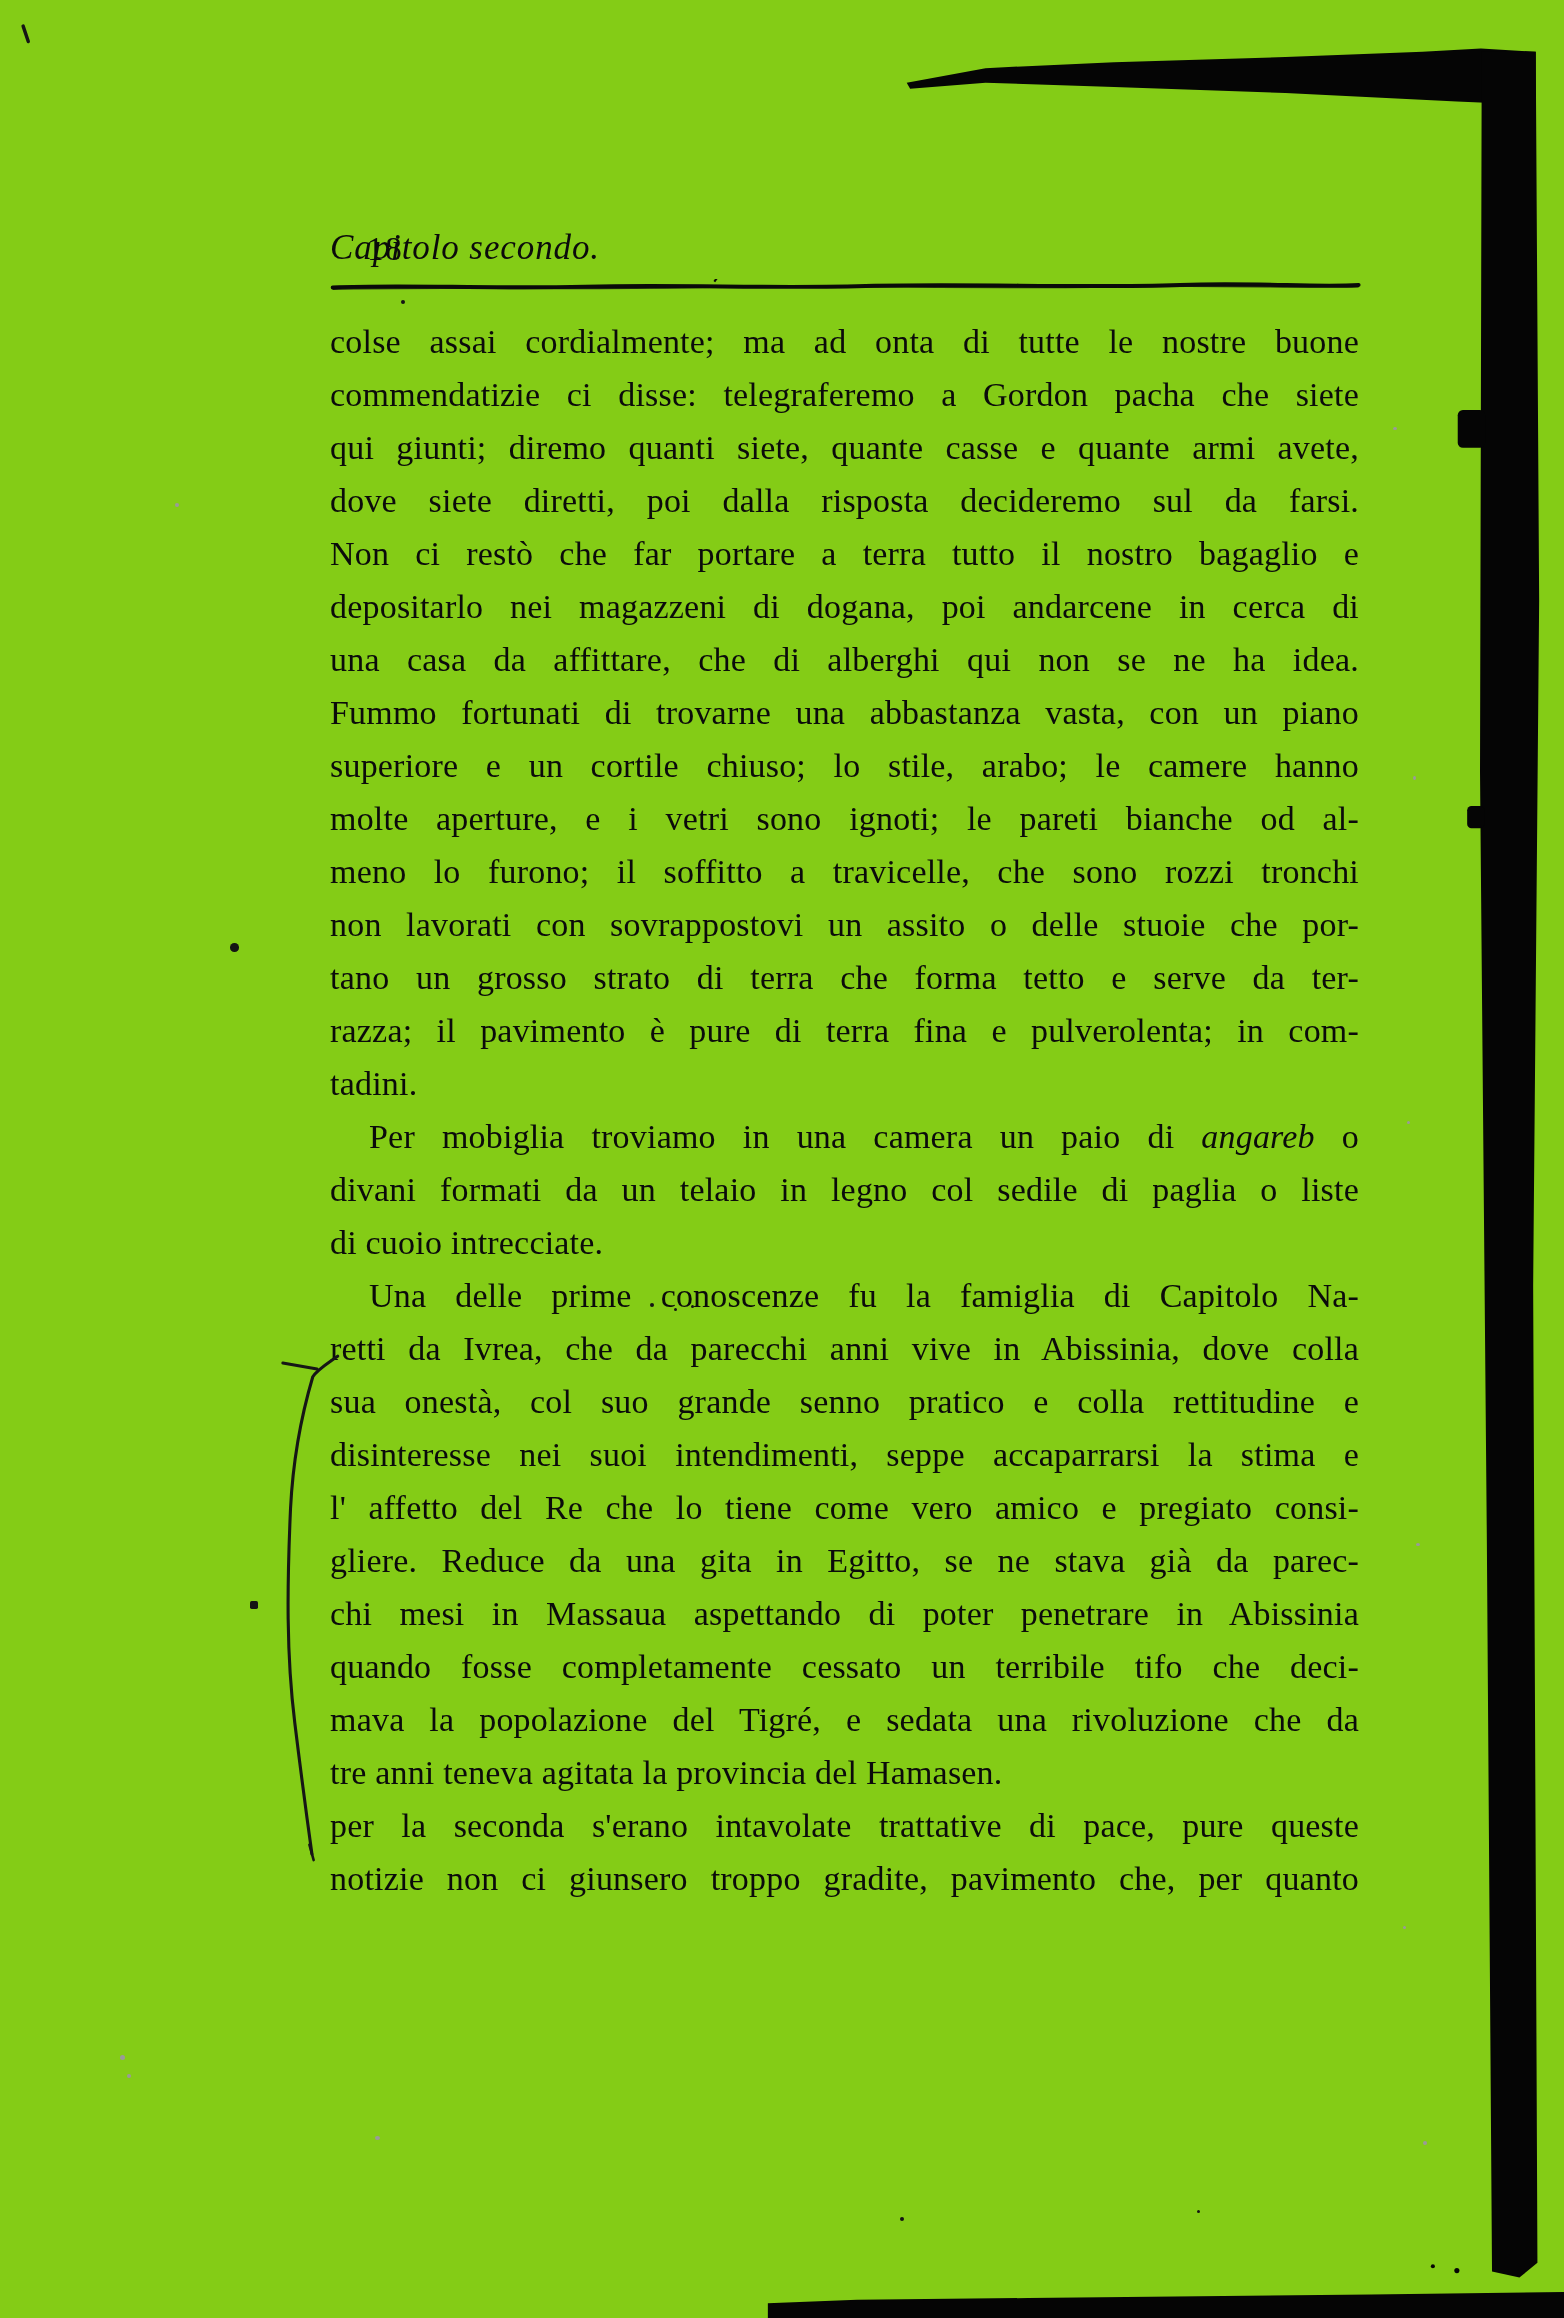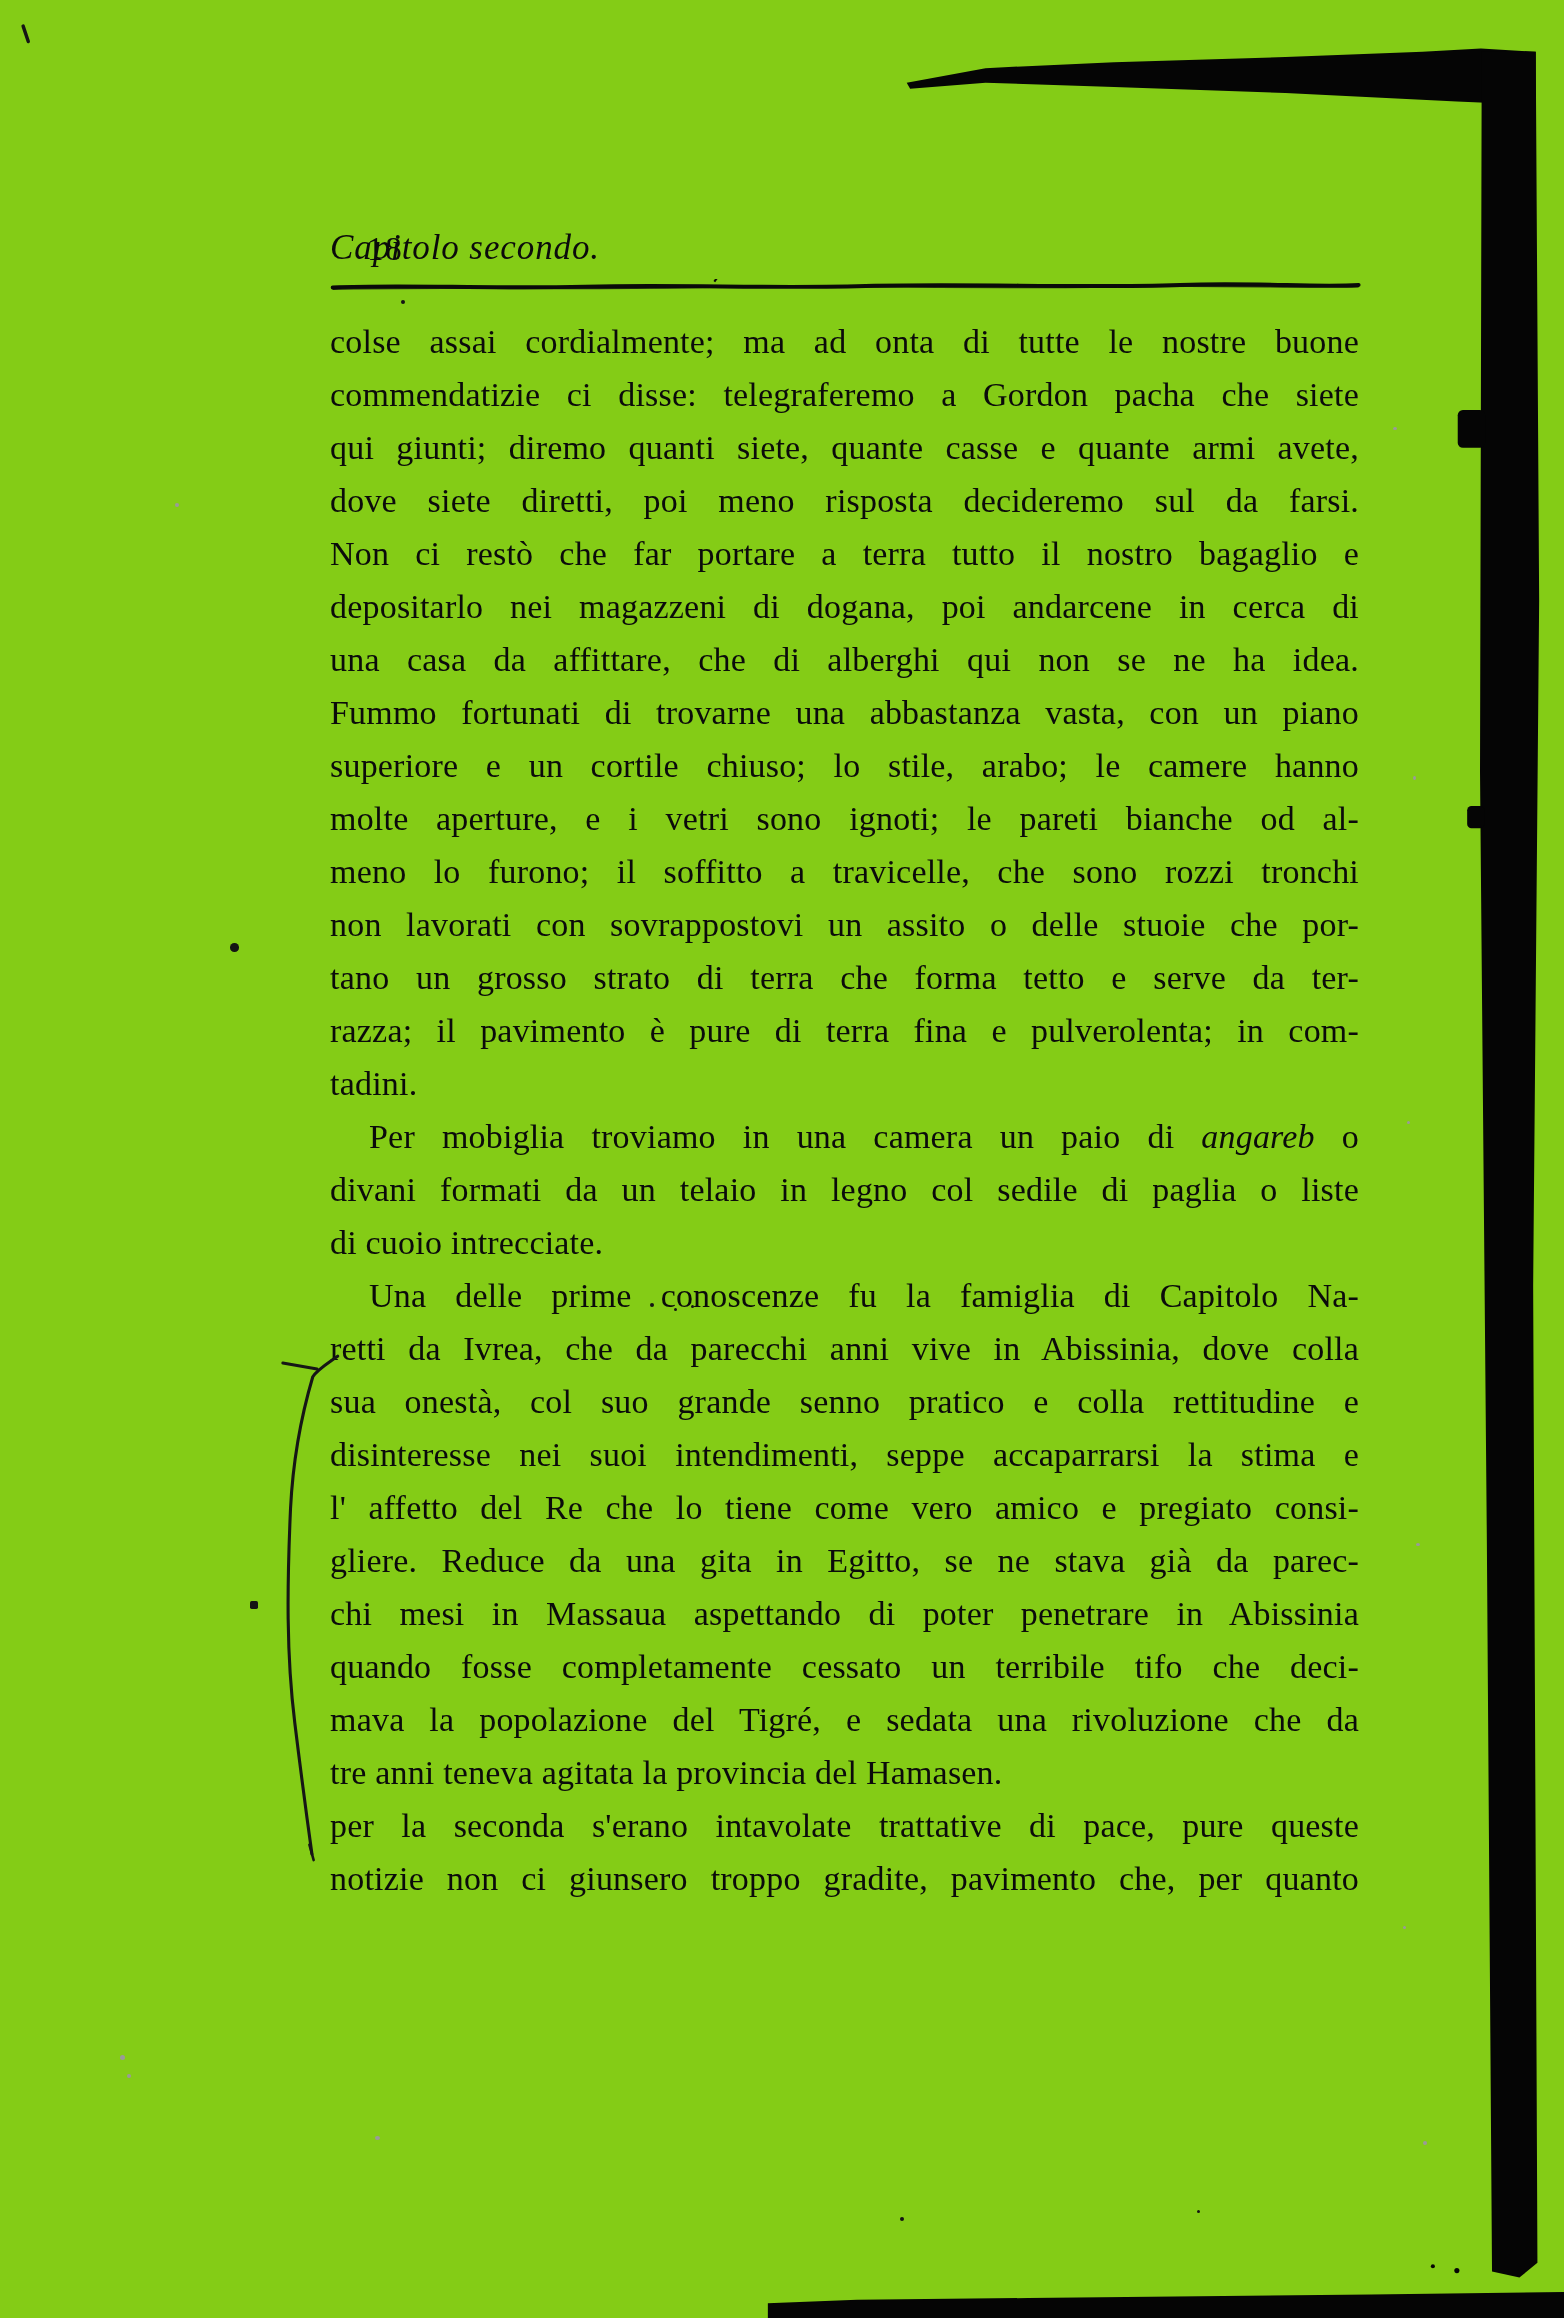--- a/index.html
+++ b/index.html
@@ -51,21 +51,21 @@
   <svg class="rule-svg" width="1041" height="17" viewBox="0 0 1215 20">
     <path d="M3,10 C90,6 180,12 300,9 C420,6 520,12 640,8 C760,5 880,11 1000,7 C1090,4 1160,10 1210,7" fill="none" stroke="#0a0a0a" stroke-width="4.6" stroke-linecap="round"></path>
     <path d="M3,12 C120,9 260,13 430,10 C600,7 760,12 940,9 C1060,7 1150,11 1210,9" fill="none" stroke="#0a0a0a" stroke-width="1.8" opacity="0.8"></path>
     <path d="M452,3 l3,-4" stroke="#0a0a0a" stroke-width="2.5"></path>
   </svg>
 
   <div class="body-text">
       <div class="line">colse assai cordialmente; ma ad onta di tutte le nostre buone</div>
       <div class="line">commendatizie ci disse: telegraferemo a Gordon pacha che siete</div>
       <div class="line">qui giunti; diremo quanti siete, quante casse e quante armi avete,</div>
-      <div class="line">dove siete diretti, poi meno risposta decideremo sul da farsi.</div>
+      <div class="line">dove siete diretti, poi dalla risposta decideremo sul da farsi.</div>
       <div class="line">Non ci restò che far portare a terra tutto il nostro bagaglio e</div>
       <div class="line">depositarlo nei magazzeni di dogana, poi andarcene in cerca di</div>
       <div class="line">una casa da affittare, che di alberghi qui non se ne ha idea.</div>
       <div class="line">Fummo fortunati di trovarne una abbastanza vasta, con un piano</div>
       <div class="line">superiore e un cortile chiuso; lo stile, arabo; le camere hanno</div>
       <div class="line">molte aperture, e i vetri sono ignoti; le pareti bianche od al-</div>
       <div class="line">meno lo furono; il soffitto a travicelle, che sono rozzi tronchi</div>
       <div class="line">non lavorati con sovrappostovi un assito o delle stuoie che por-</div>
       <div class="line">tano un grosso strato di terra che forma tetto e serve da ter-</div>
       <div class="line">razza; il pavimento è pure di terra fina e pulverolenta; in com-</div>

